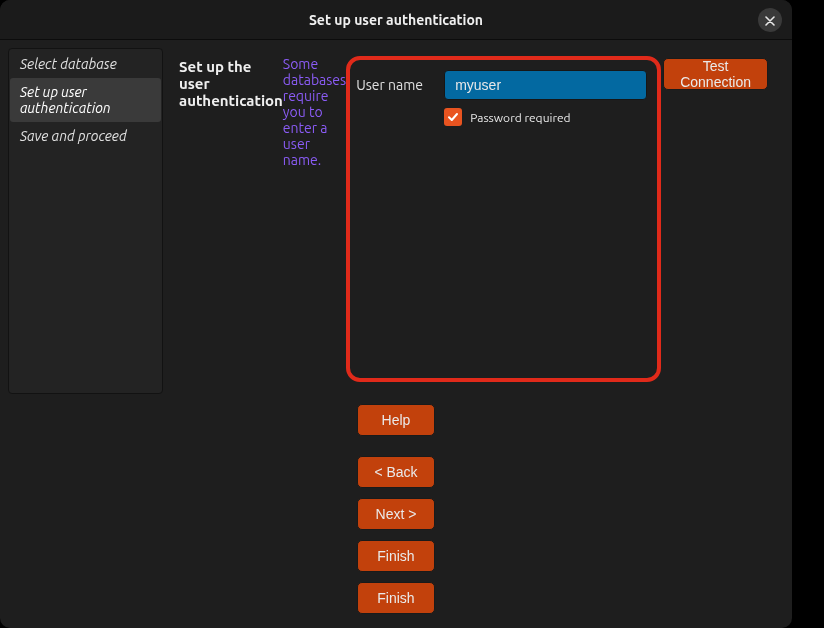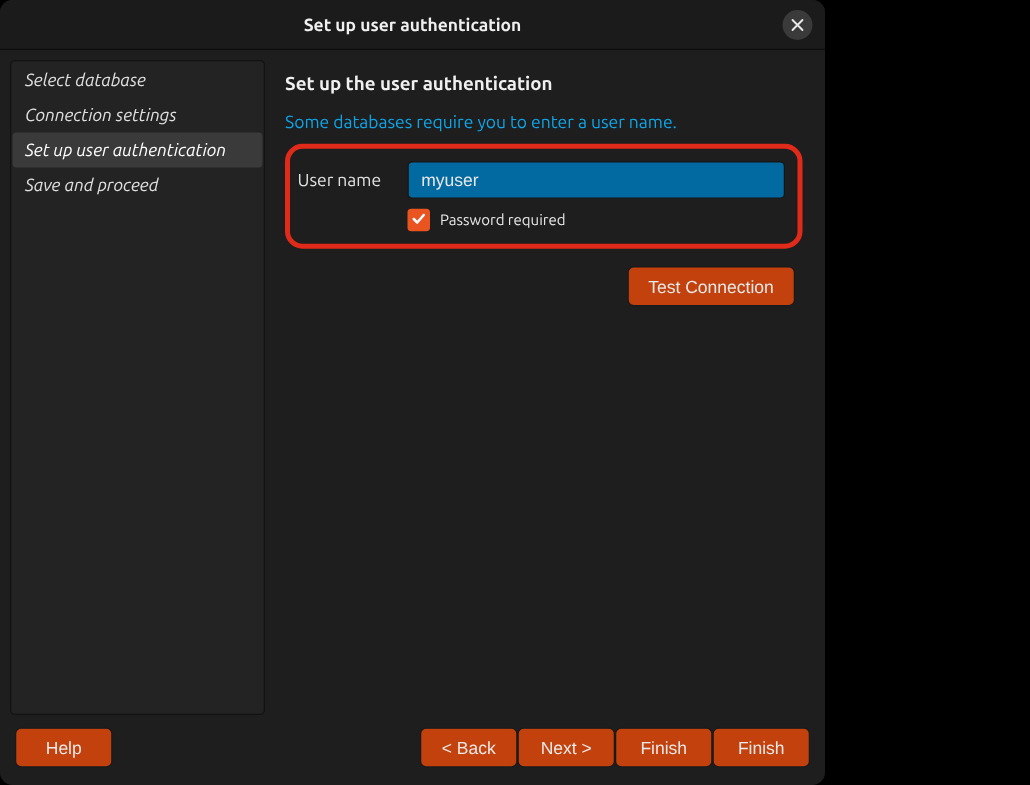--- a/index.html
+++ b/index.html
@@ -5,21 +5,21 @@
   * { box-sizing: border-box; }
   html, body {
     margin: 0; padding: 0;
     width: 824px; height: 628px;
     background: #000;
     font-family: "Ubuntu", "Cantarell", "Segoe UI", sans-serif;
     color: #e0e0e0;
     overflow: hidden;
   }
   .window {
-    width: 660px; height: 628px;
+    width: 792px; height: 628px;
     background: #1e1e1e;
     display: flex;
     flex-direction: column;
     border-radius: 10px;
     overflow: hidden;
   }
   .titlebar {
     height: 40px;
     background: #1b1b1b;
     display: flex;
@@ -72,31 +72,31 @@
   }
   .sidebar-item.active {
     background: #3a3a3a;
     border-radius: 3px;
     color: #ffffff;
   }
   .main {
     flex: 1;
     padding: 8px 8px 0 16px;
     display: flex;
-    flex-direction: column;
+    flex-direction: row;
   }
   .main-heading {
     font-weight: 700;
     font-size: 15px;
     margin: 2px 0 14px 0;
     color: #f0f0f0;
   }
   .main-subtext {
     font-size: 14px;
-    color: #0ea5e9;
+    color: #8b5cf6;
     margin-bottom: 10px;
   }
   .highlight-box {
     border: 4px solid #e02a1a;
     border-radius: 14px;
     padding: 10px 10px 10px 6px;
     margin: 0 2px 12px 0;
   }
   .form-row {
     display: flex;
@@ -156,21 +156,23 @@
     height: 32px;
     padding: 0 16px;
     cursor: pointer;
     display: inline-flex;
     align-items: center;
     justify-content: center;
   }
   .footer {
     display: flex;
     padding: 10px 12px 14px 12px;
-    align-items: center;
+    gap: 10px;
+    align-items: center;
+    flex-direction: column;
   }
   .footer .spacer { flex: 1; }
   .footer .btn { min-width: 78px; }
 </style>
 </head>
 <body>
 
 <div class="window">
 
   <div class="titlebar">
@@ -182,23 +184,20 @@
           </svg>
       </span>
     </div>
   </div>
 
   <div class="body">
 
     <div class="sidebar">
       <div class="sidebar-item">
         <span>Select database</span>
-      </div>
-      <div class="sidebar-item">
-        <span>Connection settings</span>
       </div>
       <div class="sidebar-item active">
         <span>Set up user authentication</span>
       </div>
       <div class="sidebar-item">
         <span>Save and proceed</span>
       </div>
     </div>
 
     <div class="main">

